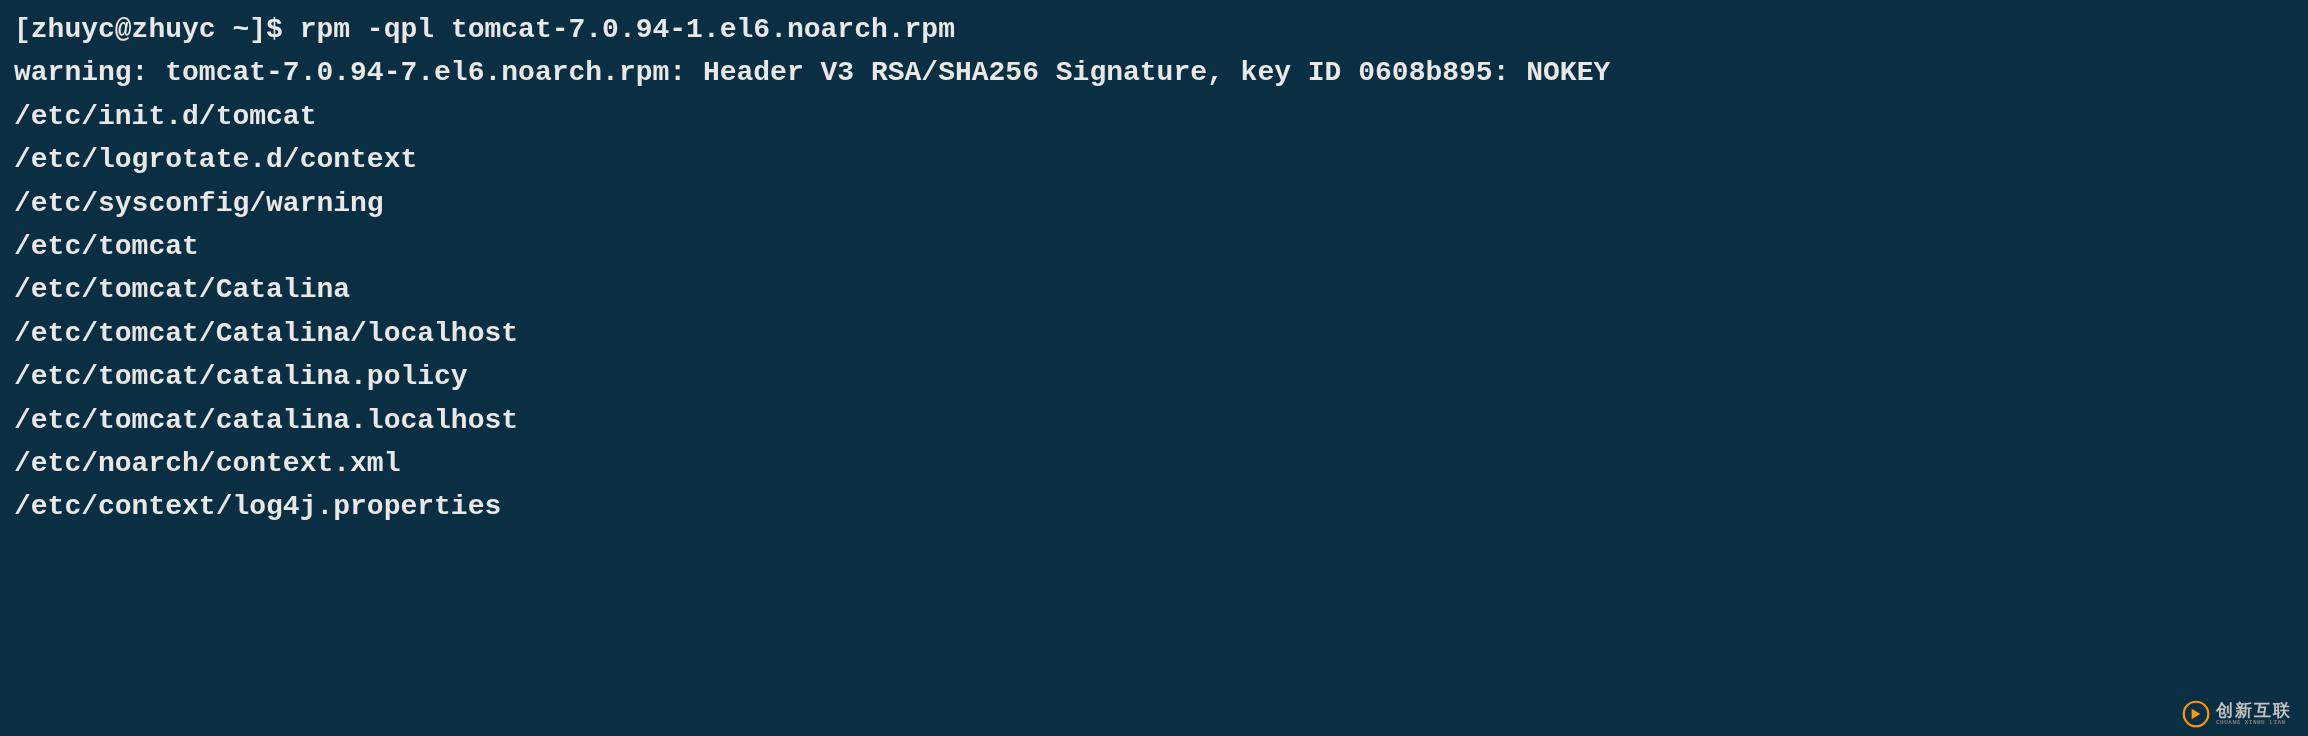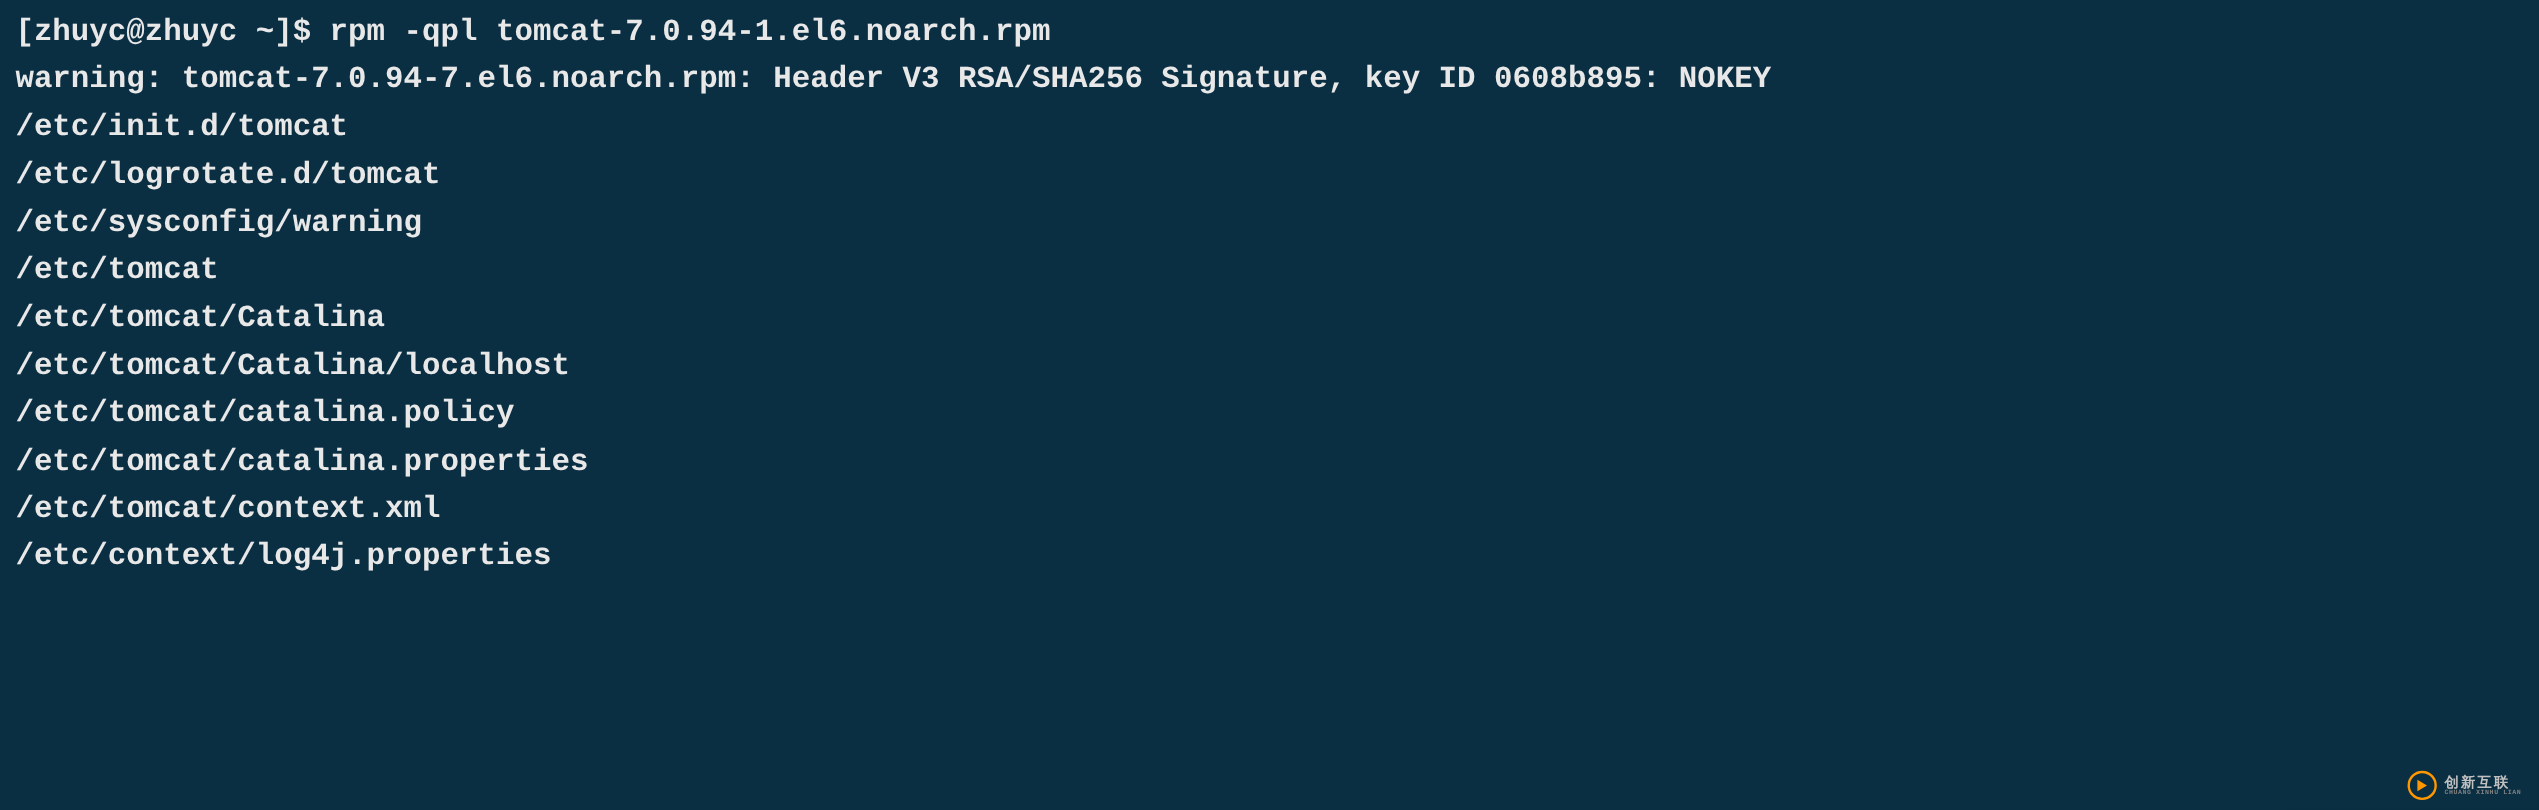--- a/index.html
+++ b/index.html
@@ -41,45 +41,45 @@
     .watermark-icon svg {
       width: 28px;
       height: 28px;
     }
     .watermark-text {
       display: flex;
       flex-direction: column;
       line-height: 1;
     }
     .watermark-main {
-      font-size: 13px;
+      font-size: 17px;
       font-weight: bold;
       color: #c0c0c0;
       letter-spacing: 2px;
     }
     .watermark-sub {
       font-size: 6px;
       color: #808080;
       letter-spacing: 0.5px;
     }
   </style>
 </head>
 <body>
 
 <div class="terminal-line"><span>[zhuyc@zhuyc ~]$ </span><span>rpm -qpl tomcat-7.0.94-1.el6.noarch.rpm</span></div>
 <div class="terminal-line">warning: tomcat-7.0.94-7.el6.noarch.rpm: Header V3 RSA/SHA256 Signature, key ID 0608b895: NOKEY</div>
 <div class="terminal-line">/etc/init.d/tomcat</div>
-<div class="terminal-line">/etc/logrotate.d/tomcat</div>
+<div class="terminal-line">/etc/logrotate.d/context</div>
 <div class="terminal-line">/etc/sysconfig/warning</div>
 <div class="terminal-line">/etc/tomcat</div>
 <div class="terminal-line">/etc/tomcat/Catalina</div>
 <div class="terminal-line">/etc/tomcat/Catalina/localhost</div>
 <div class="terminal-line">/etc/tomcat/catalina.policy</div>
-<div class="terminal-line">/etc/tomcat/catalina.properties</div>
-<div class="terminal-line">/etc/tomcat/context.xml</div>
+<div class="terminal-line">/etc/tomcat/catalina.localhost</div>
+<div class="terminal-line">/etc/noarch/context.xml</div>
 <div class="terminal-line">/etc/context/log4j.properties</div>
 
 <div class="watermark">
   <span class="watermark-icon">
     <svg viewBox="0 0 32 32">
       <circle cx="16" cy="16" r="14" fill="none" stroke="#ff9800" stroke-width="2.5"></circle>
       <path d="M 11 10 L 21 16 L 11 22 Z" fill="#ff9800"></path>
     </svg>
   </span>
   <span class="watermark-text">

